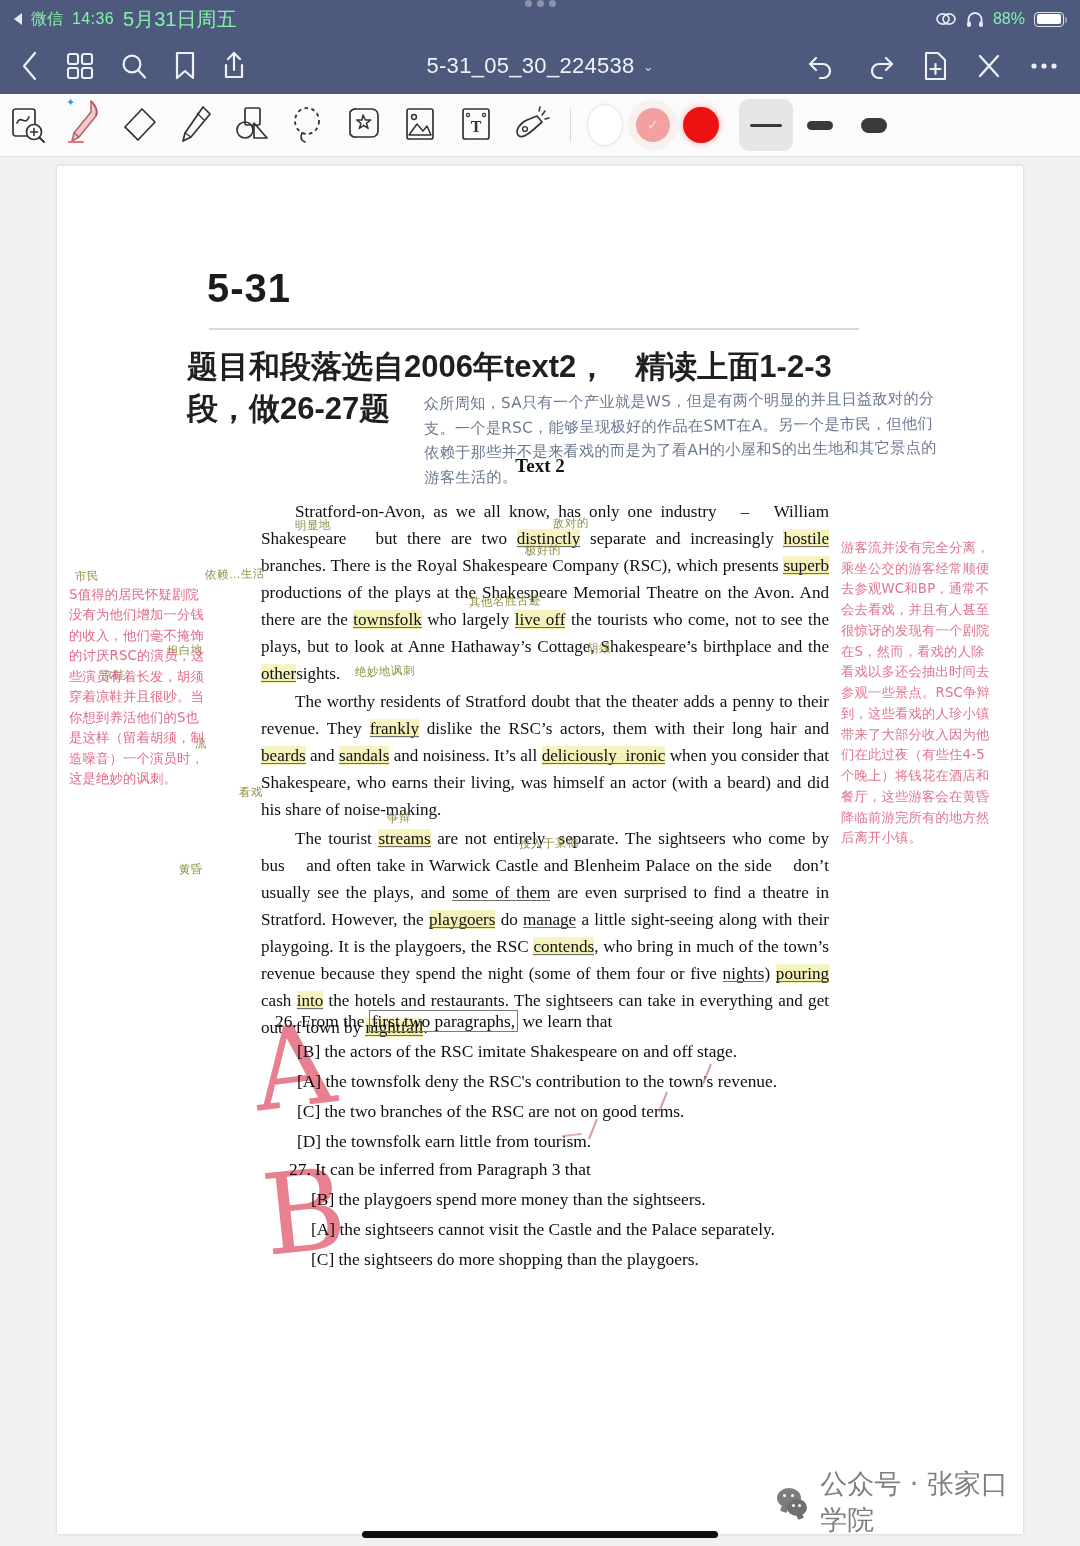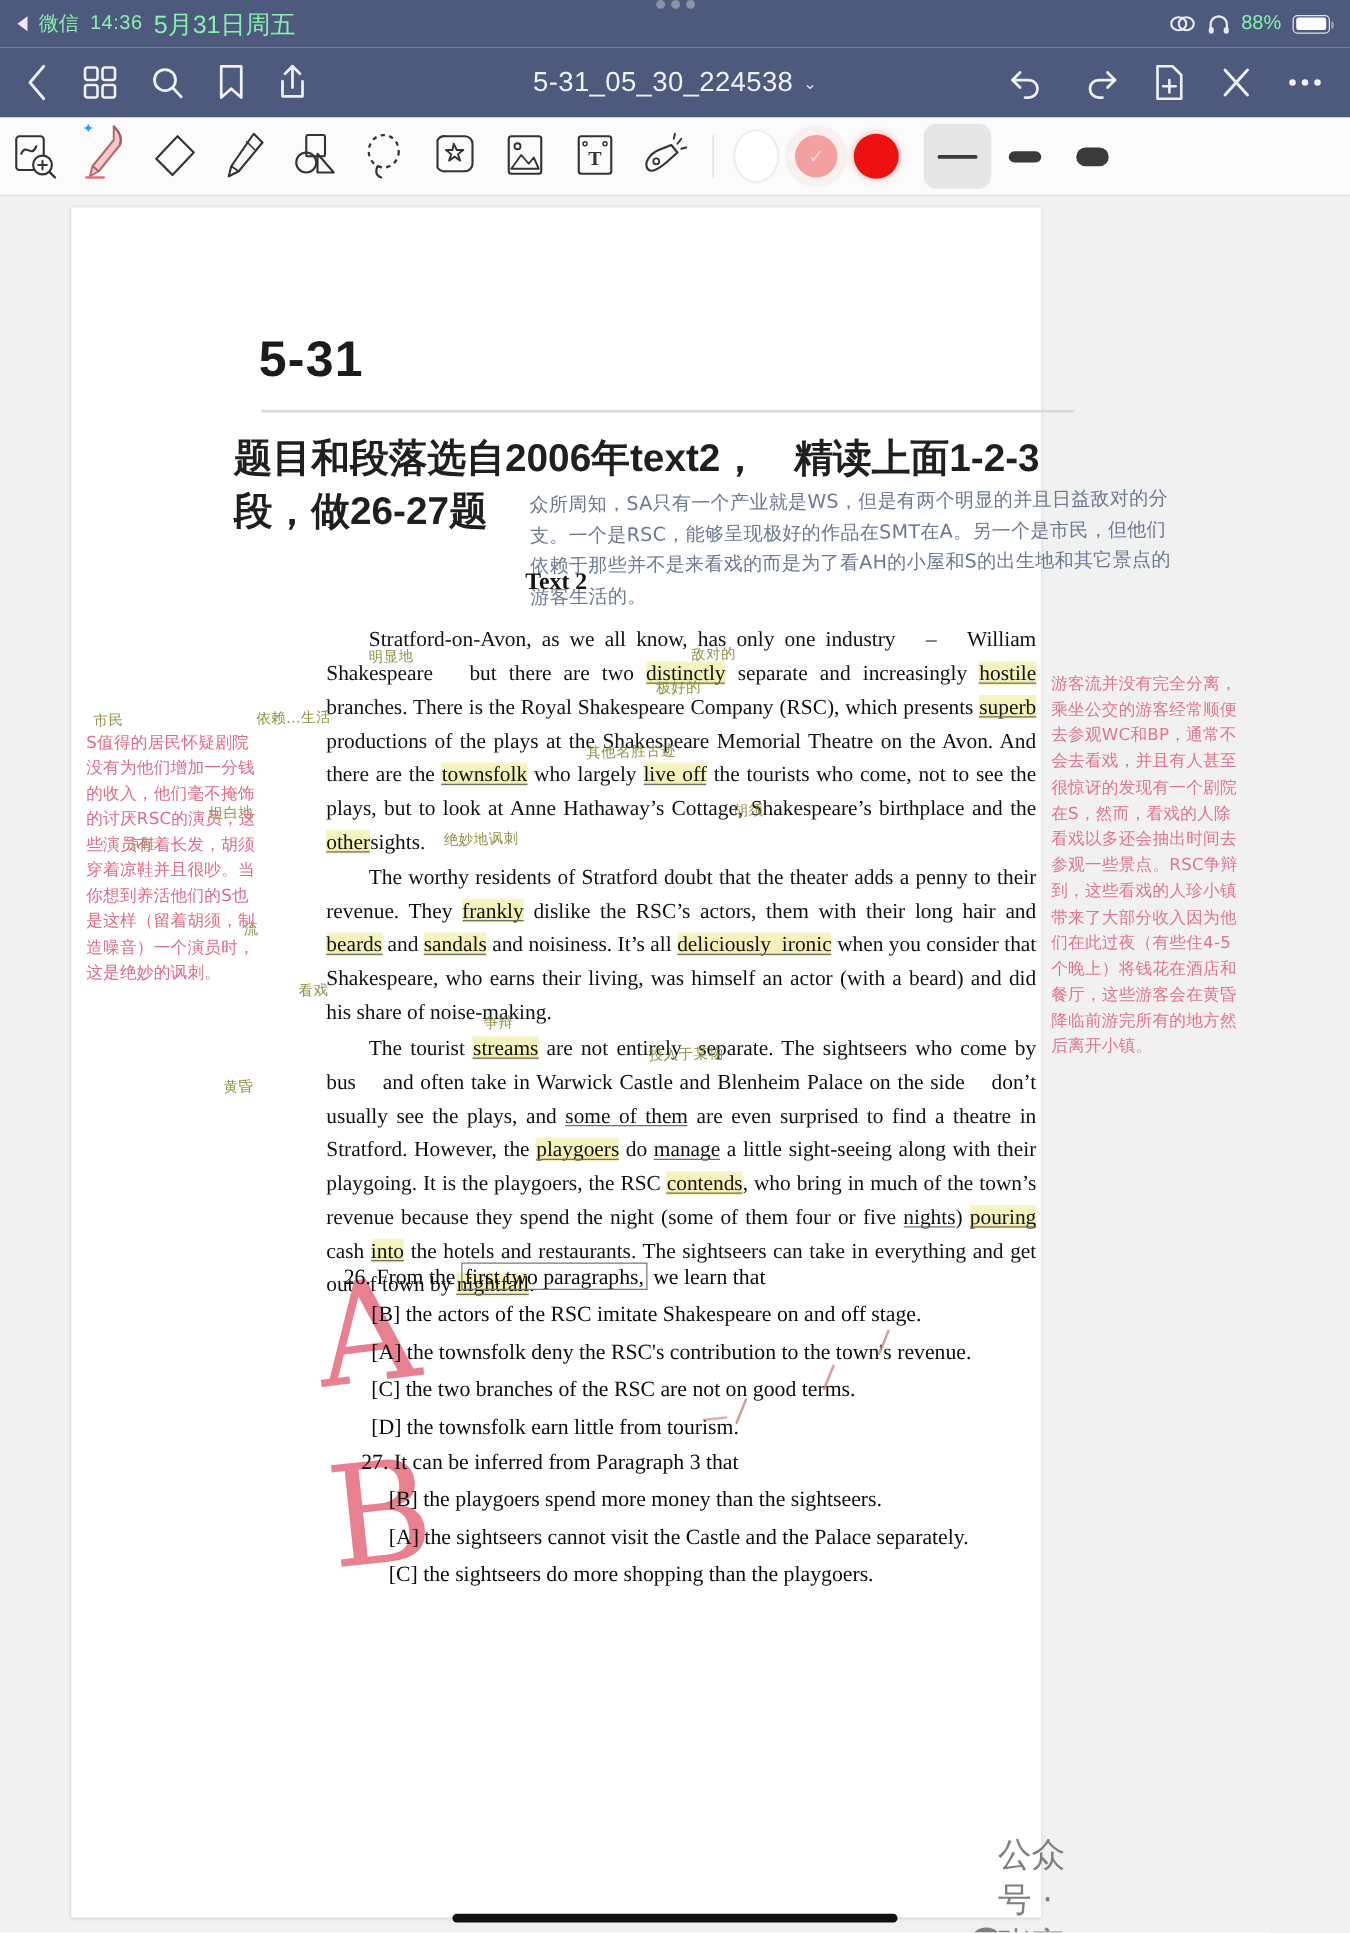--- a/index.html
+++ b/index.html
@@ -99,21 +99,21 @@
   .bar-thin { width: 32px; height: 3px; background: #3a3a3a; border-radius: 2px; }
   .bar-med  { width: 26px; height: 9px; background: #3a3a3a; border-radius: 5px; }
   .bar-thick{ width: 26px; height: 15px; background: #3a3a3a; border-radius: 8px; }
 
   
   .canvas-area {
     position: absolute; top: 157px; left: 0; width: 1080px; height: 1389px;
     background: #f1f1f1; overflow: hidden;
   }
   .page {
-    position: absolute; left: 57px; top: 9px; width: 776px; height: 1368px;
+    position: absolute; left: 57px; top: 9px; width: 966px; height: 1368px;
     background: #ffffff; box-shadow: 0 0 3px rgba(0,0,0,0.16);
   }
   .page-inner { position: relative; width: 100%; height: 100%; }
 
   
   .doc-h1 {
     position: absolute; left: 150px; top: 100px; font-size: 40px; font-weight: 700;
     color: #1b1b1b; font-family: "Liberation Sans", sans-serif; letter-spacing: 1px;
   }
   .doc-rule { position: absolute; left: 152px; top: 162px; width: 650px; height: 2px; background: #d9d9d9; }

